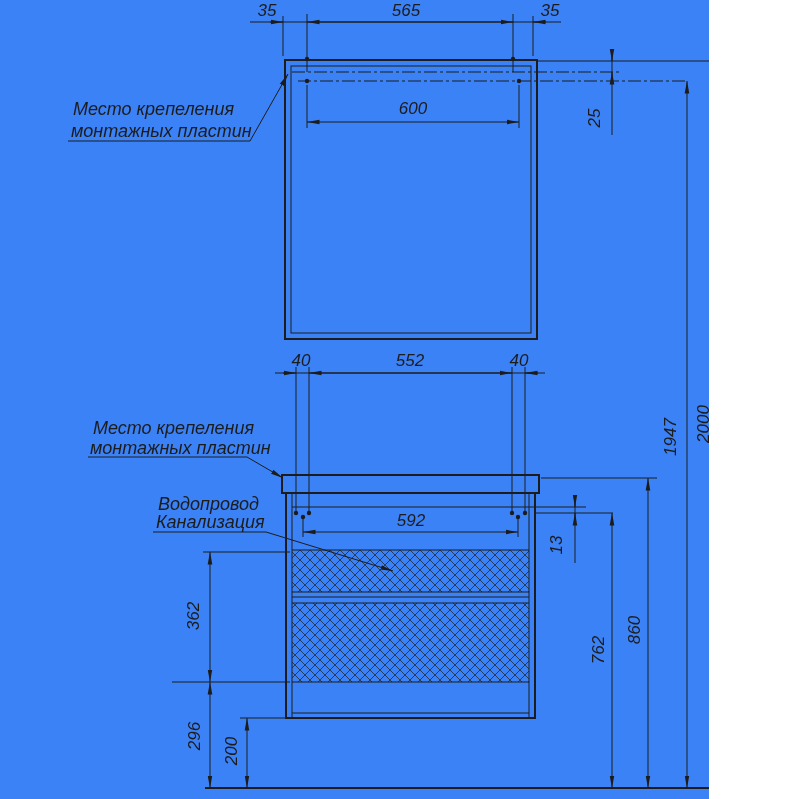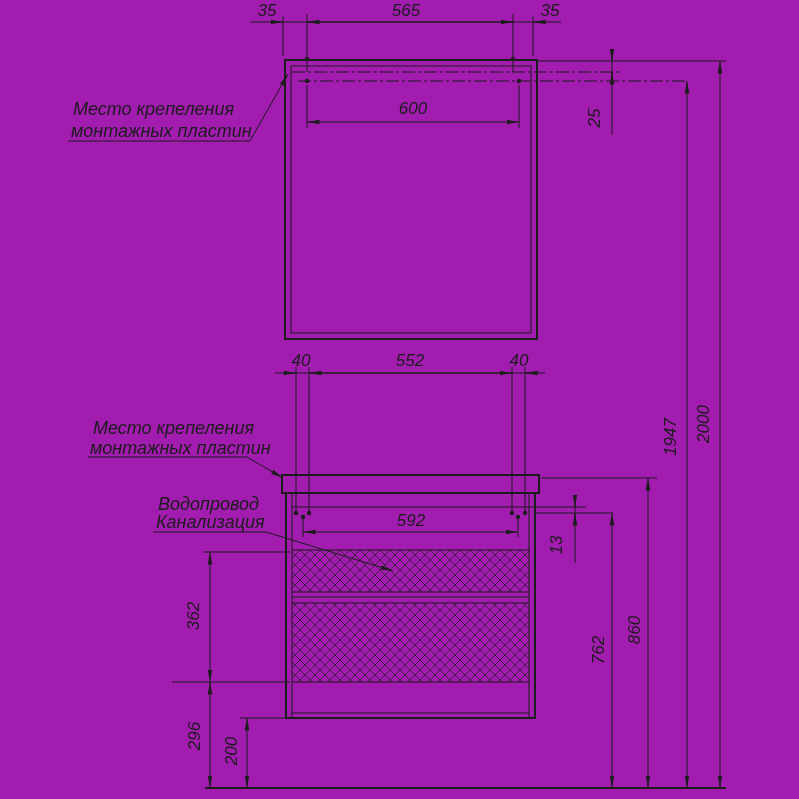--- a/index.html
+++ b/index.html
@@ -1,16 +1,16 @@
 <!DOCTYPE html>
 <html><head>
 <meta charset="utf-8">
 <style>
   html,body{margin:0;padding:0;background:#ffffff;}
-  .stage{position:relative;width:799px;height:799px;background:#a21caf;overflow:hidden;
+  .stage{position:relative;width:709px;height:799px;background:#3b82f6;overflow:hidden;
          font-family:"Liberation Sans",sans-serif;}
   svg{display:block;}
   .ln{stroke:#1c1c1c;stroke-width:1;fill:none;}
   .th{stroke:#1c1c1c;stroke-width:2;fill:none;}
   .dd{stroke:#1c1c1c;stroke-width:1;fill:none;stroke-dasharray:13 3 3 3;}
   .dim{stroke:#1c1c1c;stroke-width:1;fill:none;}
   .floor{stroke:#1c1c1c;stroke-width:2.2;fill:none;}
   .dot{fill:#1c1c1c;stroke:none;}
   text{fill:#1c1c1c;font-family:"Liberation Sans",sans-serif;font-style:italic;}
   .dtx{font-size:17px;text-anchor:middle;}

